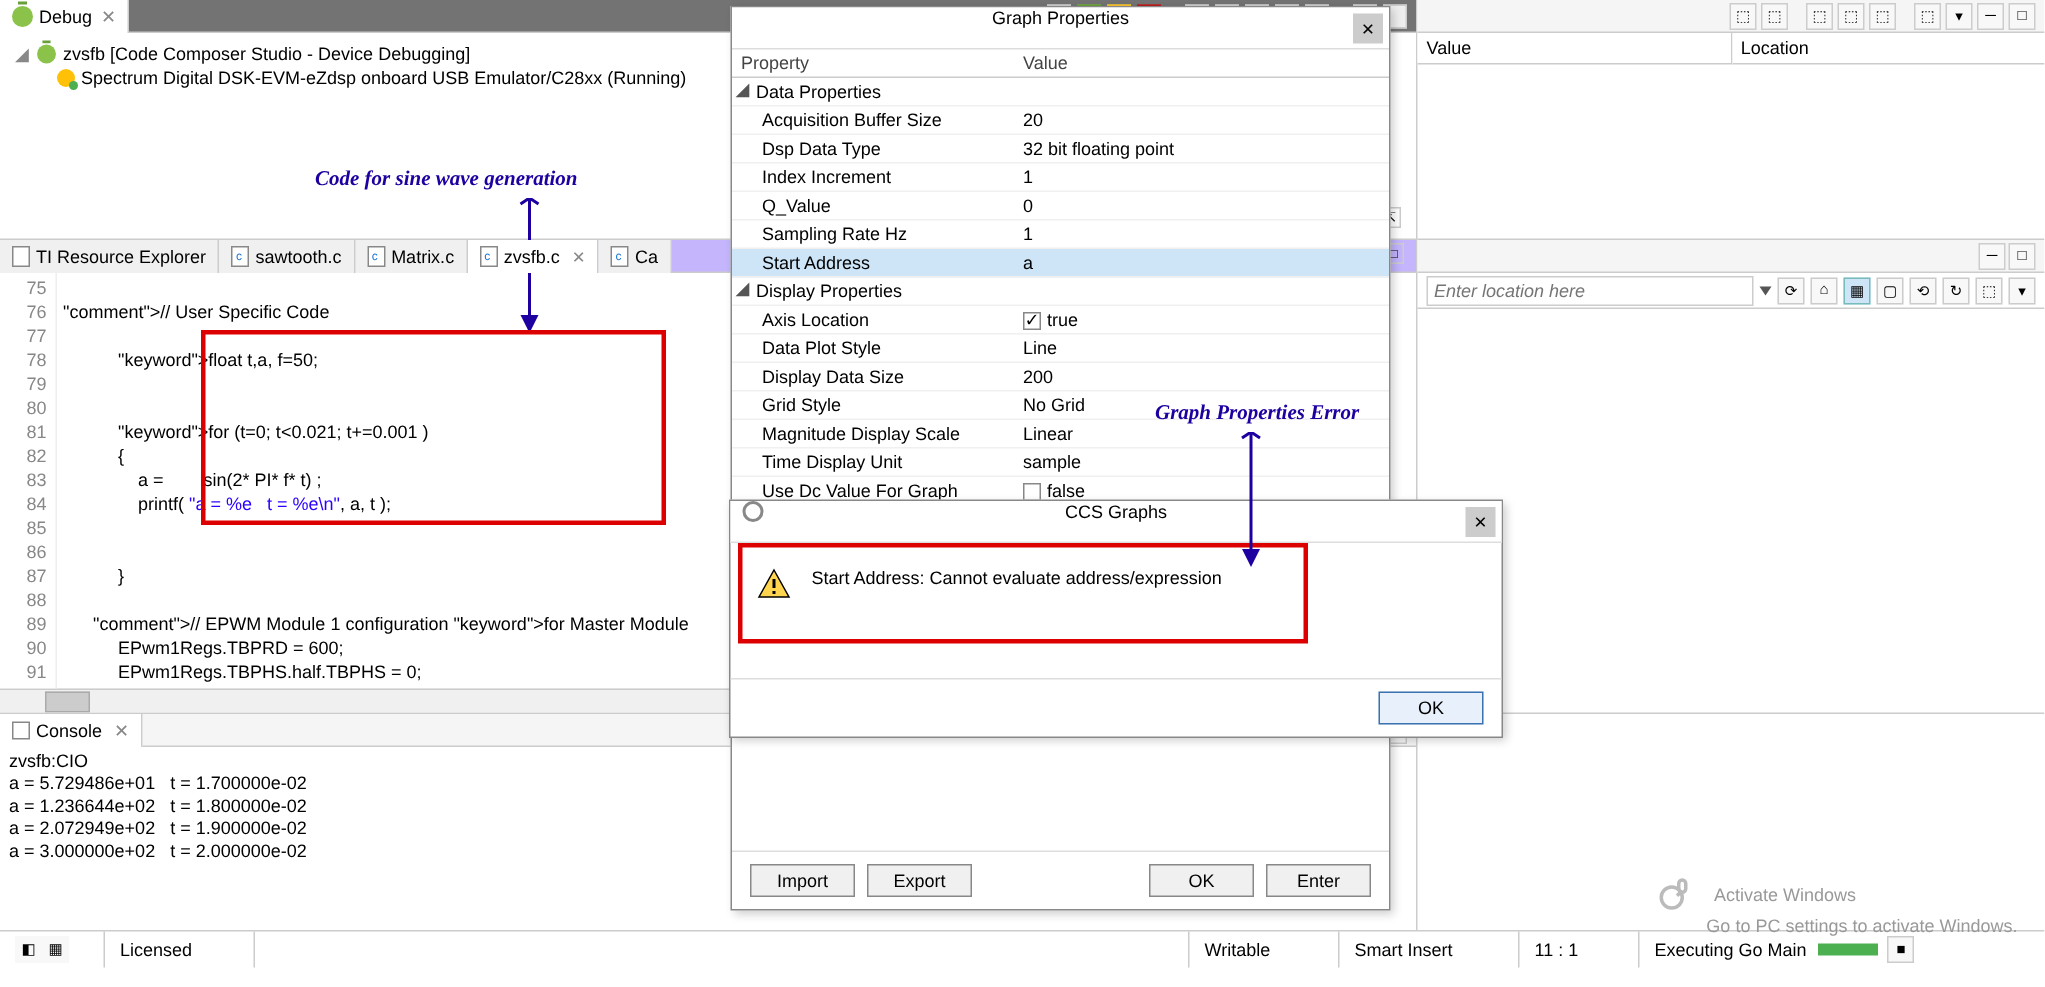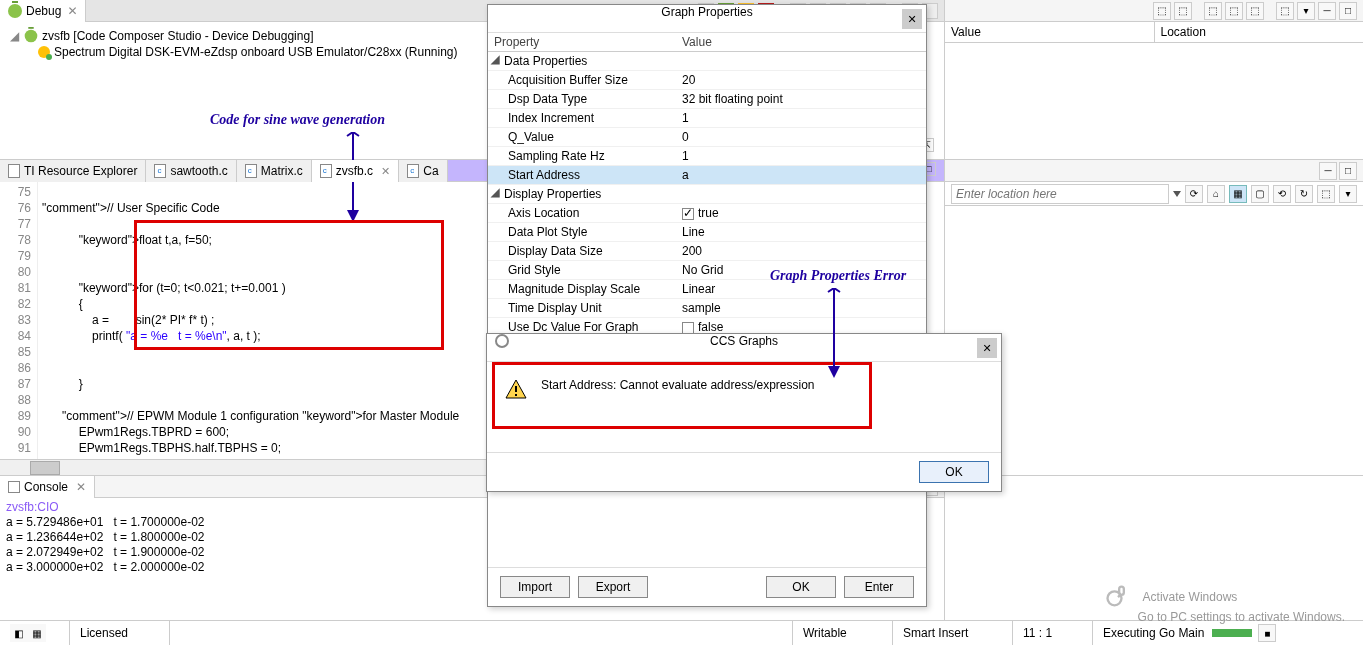--- a/index.html
+++ b/index.html
@@ -3,21 +3,21 @@
 <meta charset="utf-8">
 <style>
 * { box-sizing: border-box; margin: 0; padding: 0; font-family: "Segoe UI", Tahoma, sans-serif; font-size: 12px; }
 body { background: #fff; color: #000; width: 1363px; height: 658px; overflow: hidden; position: relative; }
 .top-area { display: flex; height: 475px; }
 .left-col { width: 945px; display: flex; flex-direction: column; border-right: 1px solid #ccc; }
 .right-col { flex: 1; display: flex; flex-direction: column; }
 
 
 .debug-view { height: 160px; border-bottom: 1px solid #ccc; position: relative; }
-.debug-header { display: flex; align-items: center; height: 22px; border-bottom: 1px solid #ccc; background: #e5e5e5; }
+.debug-header { display: flex; align-items: center; height: 22px; border-bottom: 1px solid #ccc; background: #737373; }
 .debug-tab { display: flex; align-items: center; padding: 2px 8px; background: #fff; border-right: 1px solid #ccc; height: 22px; }
 .bug-icon { width: 14px; height: 14px; background: #8bc34a; border-radius: 50%; margin-right: 4px; position: relative; }
 .bug-icon::before { content:""; position:absolute; width:6px; height:2px; background:#689f38; top:-3px; left:4px; }
 .debug-toolbar { margin-left: auto; display: flex; gap: 4px; padding-right: 6px; align-items: center; }
 .tbtn { width: 16px; height: 16px; background: #eee; border: 1px solid #ccc; cursor: pointer; }
 .tbtn.red { background: #d32f2f; border-color: #b71c1c; }
 .tbtn.yellow { background: #ffeb3b; border-color: #fbc02d; }
 .tbtn.green { background: #8bc34a; border-color: #689f38; }
 .debug-tree { padding: 6px 10px; font-size: 12px; }
 .tree-row { display: flex; align-items: center; padding: 1px 0; }
@@ -257,21 +257,21 @@
         <span style="width:6px;"></span>
         <span class="nav-btn">⬚</span>
         <span class="nav-btn">↧</span>
         <span class="nav-btn">▾</span>
         <span class="nav-btn">▾</span>
         <span class="nav-btn">─</span>
         <span class="nav-btn">□</span>
       </div>
     </div>
     <div class="console-body">
-      <div style="color:#8b5cf6;">zvsfb:CIO</div>
+      <div style="color:#000000;">zvsfb:CIO</div>
       <div id="console-rows">
           <div>a = 5.729486e+01&nbsp;&nbsp;&nbsp;t = 1.700000e-02</div>
           <div>a = 1.236644e+02&nbsp;&nbsp;&nbsp;t = 1.800000e-02</div>
           <div>a = 2.072949e+02&nbsp;&nbsp;&nbsp;t = 1.900000e-02</div>
           <div>a = 3.000000e+02&nbsp;&nbsp;&nbsp;t = 2.000000e-02</div>
         </div>
     </div>
   </div>
   <div class="console-right"></div>
 </div>

